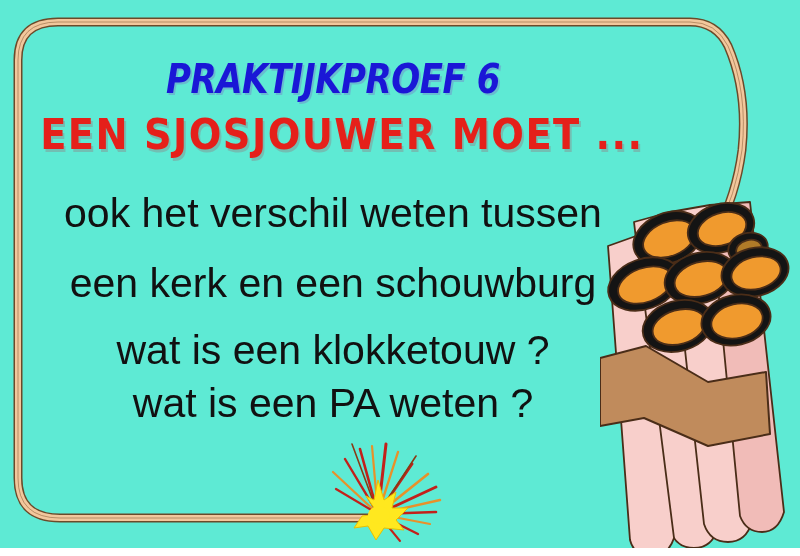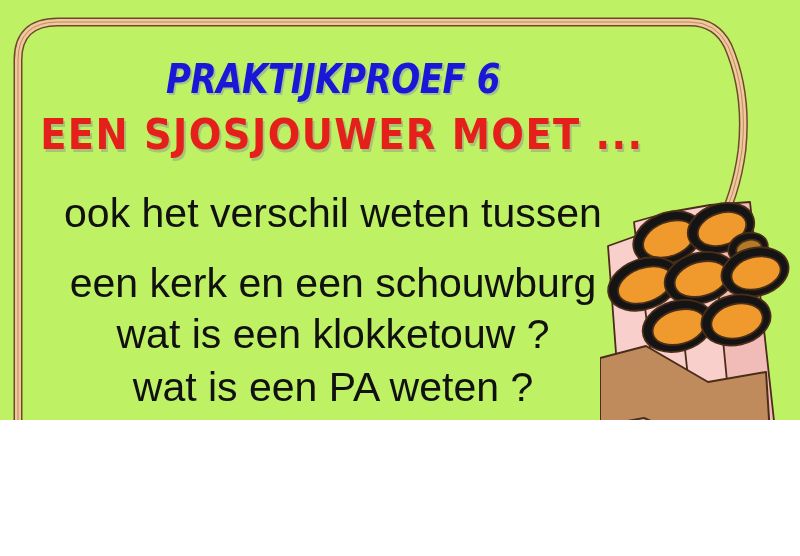--- a/index.html
+++ b/index.html
@@ -3,22 +3,22 @@
 <meta charset="utf-8">
 <style>
   html, body {
     margin: 0;
     padding: 0;
     background: #ffffff;
   }
   #stage {
     position: relative;
     width: 800px;
-    height: 420px;
-    background: #bef264;
+    height: 548px;
+    background: #5eead4;
     overflow: hidden;
     font-family: "Liberation Sans", sans-serif;
   }
 
   
   #frame-svg {
     position: absolute;
     left: 0; top: 0;
     width: 800px;
     height: 556px;
@@ -66,21 +66,21 @@
   .body-line {
     font-family: "Liberation Sans", sans-serif;
     font-size: 41px;
     color: #111111;
     line-height: 1.0;
     white-space: nowrap;
     margin: 0;
   }
   #line-1 { margin-top: 40px; }
   #line-2 { margin-top: 29px; }
-  #line-3 { margin-top: 10px; }
+  #line-3 { margin-top: 26px; }
   #line-4 { margin-top: 12px; }
 
   
   #dynamite {
     position: absolute;
     left: 600px;
     top: 150px;
     width: 200px;
     height: 406px;
     pointer-events: none;

